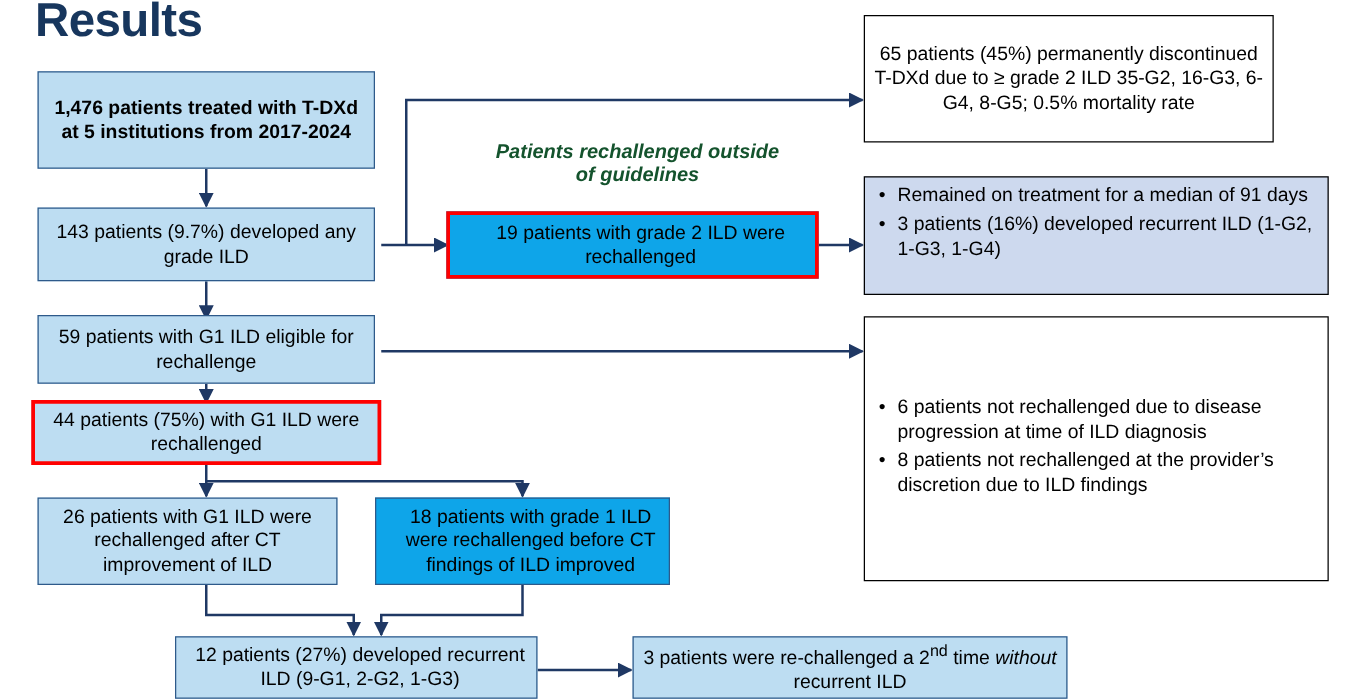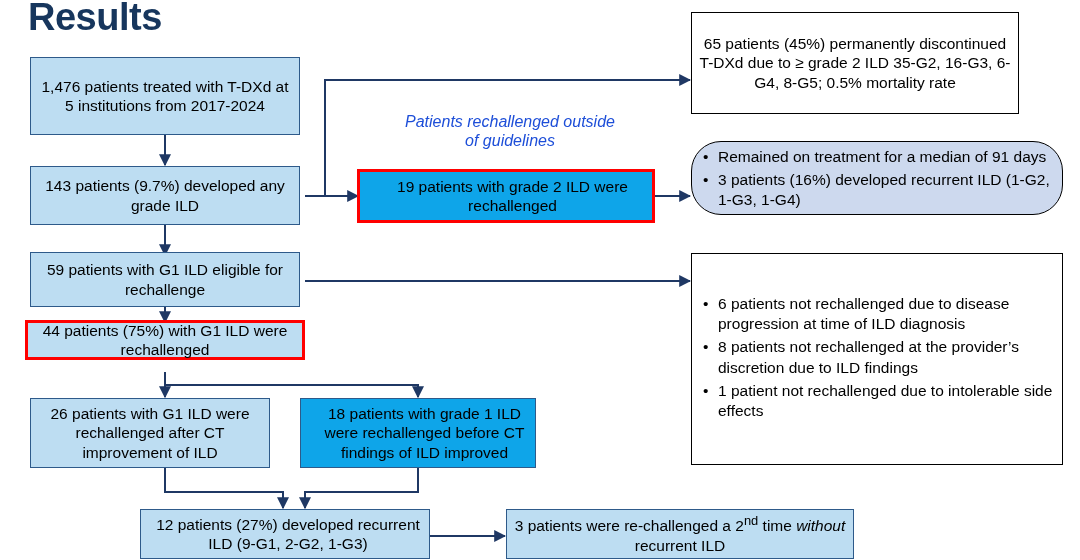--- a/index.html
+++ b/index.html
@@ -75,23 +75,23 @@
   }
   .bullets li:before {
     content: "\2022";
     position: absolute;
     left: -13px;
     top: 0;
   }
   .callout {
     position: absolute;
     font-size: 16px;
-    font-weight: normal;
+    font-weight: bold;
     font-style: italic;
-    color: #1d4ed8;
+    color: #14532d;
     text-align: center;
     line-height: 1.2;
   }
   .nowrap-center {
     text-align: center;
   }
   svg.edges {
     position: absolute;
     left: 0;
     top: 0;
@@ -135,33 +135,33 @@
       <path d="M 305 281 L 690 281"></path>
 
       <path d="M 165 468 L 165 492 L 283 492 L 283 508"></path>
 
       <path d="M 418 468 L 418 492 L 305 492 L 305 508"></path>
 
       <path d="M 430 536 L 505 536"></path>
     </g>
   </svg>
 
-  <div class="box blue" style="left:30px; top:57px; width:270px; height:78px;">
+  <div class="box blue" style="left:30px; top:57px; width:270px; height:78px;font-weight:bold;">
     <span class="boxline">1,476 patients treated with T-DXd at 5 institutions from 2017-2024</span>
   </div>
 
   <div class="box blue" style="left:30px; top:166px; width:270px; height:59px;">
     <span class="boxline">143 patients (9.7%) developed any grade ILD</span>
   </div>
 
   <div class="box blue" style="left:30px; top:252px; width:270px; height:55px;">
     <span class="boxline">59 patients with G1 ILD eligible for rechallenge</span>
   </div>
 
-  <div class="box blue redline" style="left:25px; top:320px; width:280px; height:40px;">
+  <div class="box blue redline" style="left:25px; top:320px; width:280px; height:52px;">
     <span class="boxline">44 patients (75%) with G1 ILD were rechallenged</span>
   </div>
 
   <div class="box blue" style="left:30px; top:398px; width:240px; height:70px;">
     <span class="boxline">26 patients with G1 ILD were rechallenged after CT improvement of ILD</span>
   </div>
 
   <div class="box lavender" style="left:300px; top:398px; width:236px; height:70px;">
     <span class="boxline">18 patients with grade 1 ILD were rechallenged before CT findings of ILD improved</span>
   </div>
@@ -180,28 +180,27 @@
   </div>
 
   <div class="box lavender redline" style="left:357px; top:169px; width:298px; height:54px;">
     <span class="boxline">19 patients with grade 2 ILD were rechallenged</span>
   </div>
 
   <div class="box white" style="left:691px; top:12px; width:328px; height:102px; border-color:#000000;">
     <span class="boxline">65 patients (45%) permanently discontinued T-DXd due to ≥ grade 2 ILD 35-G2, 16-G3, 6-G4, 8-G5; 0.5% mortality rate</span>
   </div>
 
-  <div class="bullets" style="left:691px; top:141px; width:372px; height:74px; background:#cdd9ee;border-radius:30px;">
+  <div class="bullets" style="left:691px; top:141px; width:372px; height:95px; background:#cdd9ee;">
     <ul>
       <li>Remained on treatment for a median of 91 days</li>
       <li>3 patients (16%) developed recurrent ILD (1-G2, 1-G3, 1-G4)</li>
     </ul>
   </div>
 
   <div class="bullets" style="left:691px; top:253px; width:372px; height:212px; background:#ffffff; display:flex; align-items:center;">
     <ul>
       <li>6 patients not rechallenged due to disease progression at time of ILD diagnosis</li>
       <li>8 patients not rechallenged at the provider’s discretion due to ILD findings</li>
-      <li>1 patient not rechallenged due to intolerable side effects</li>
     </ul>
   </div>
 
 </div>
 
 </body></html>

